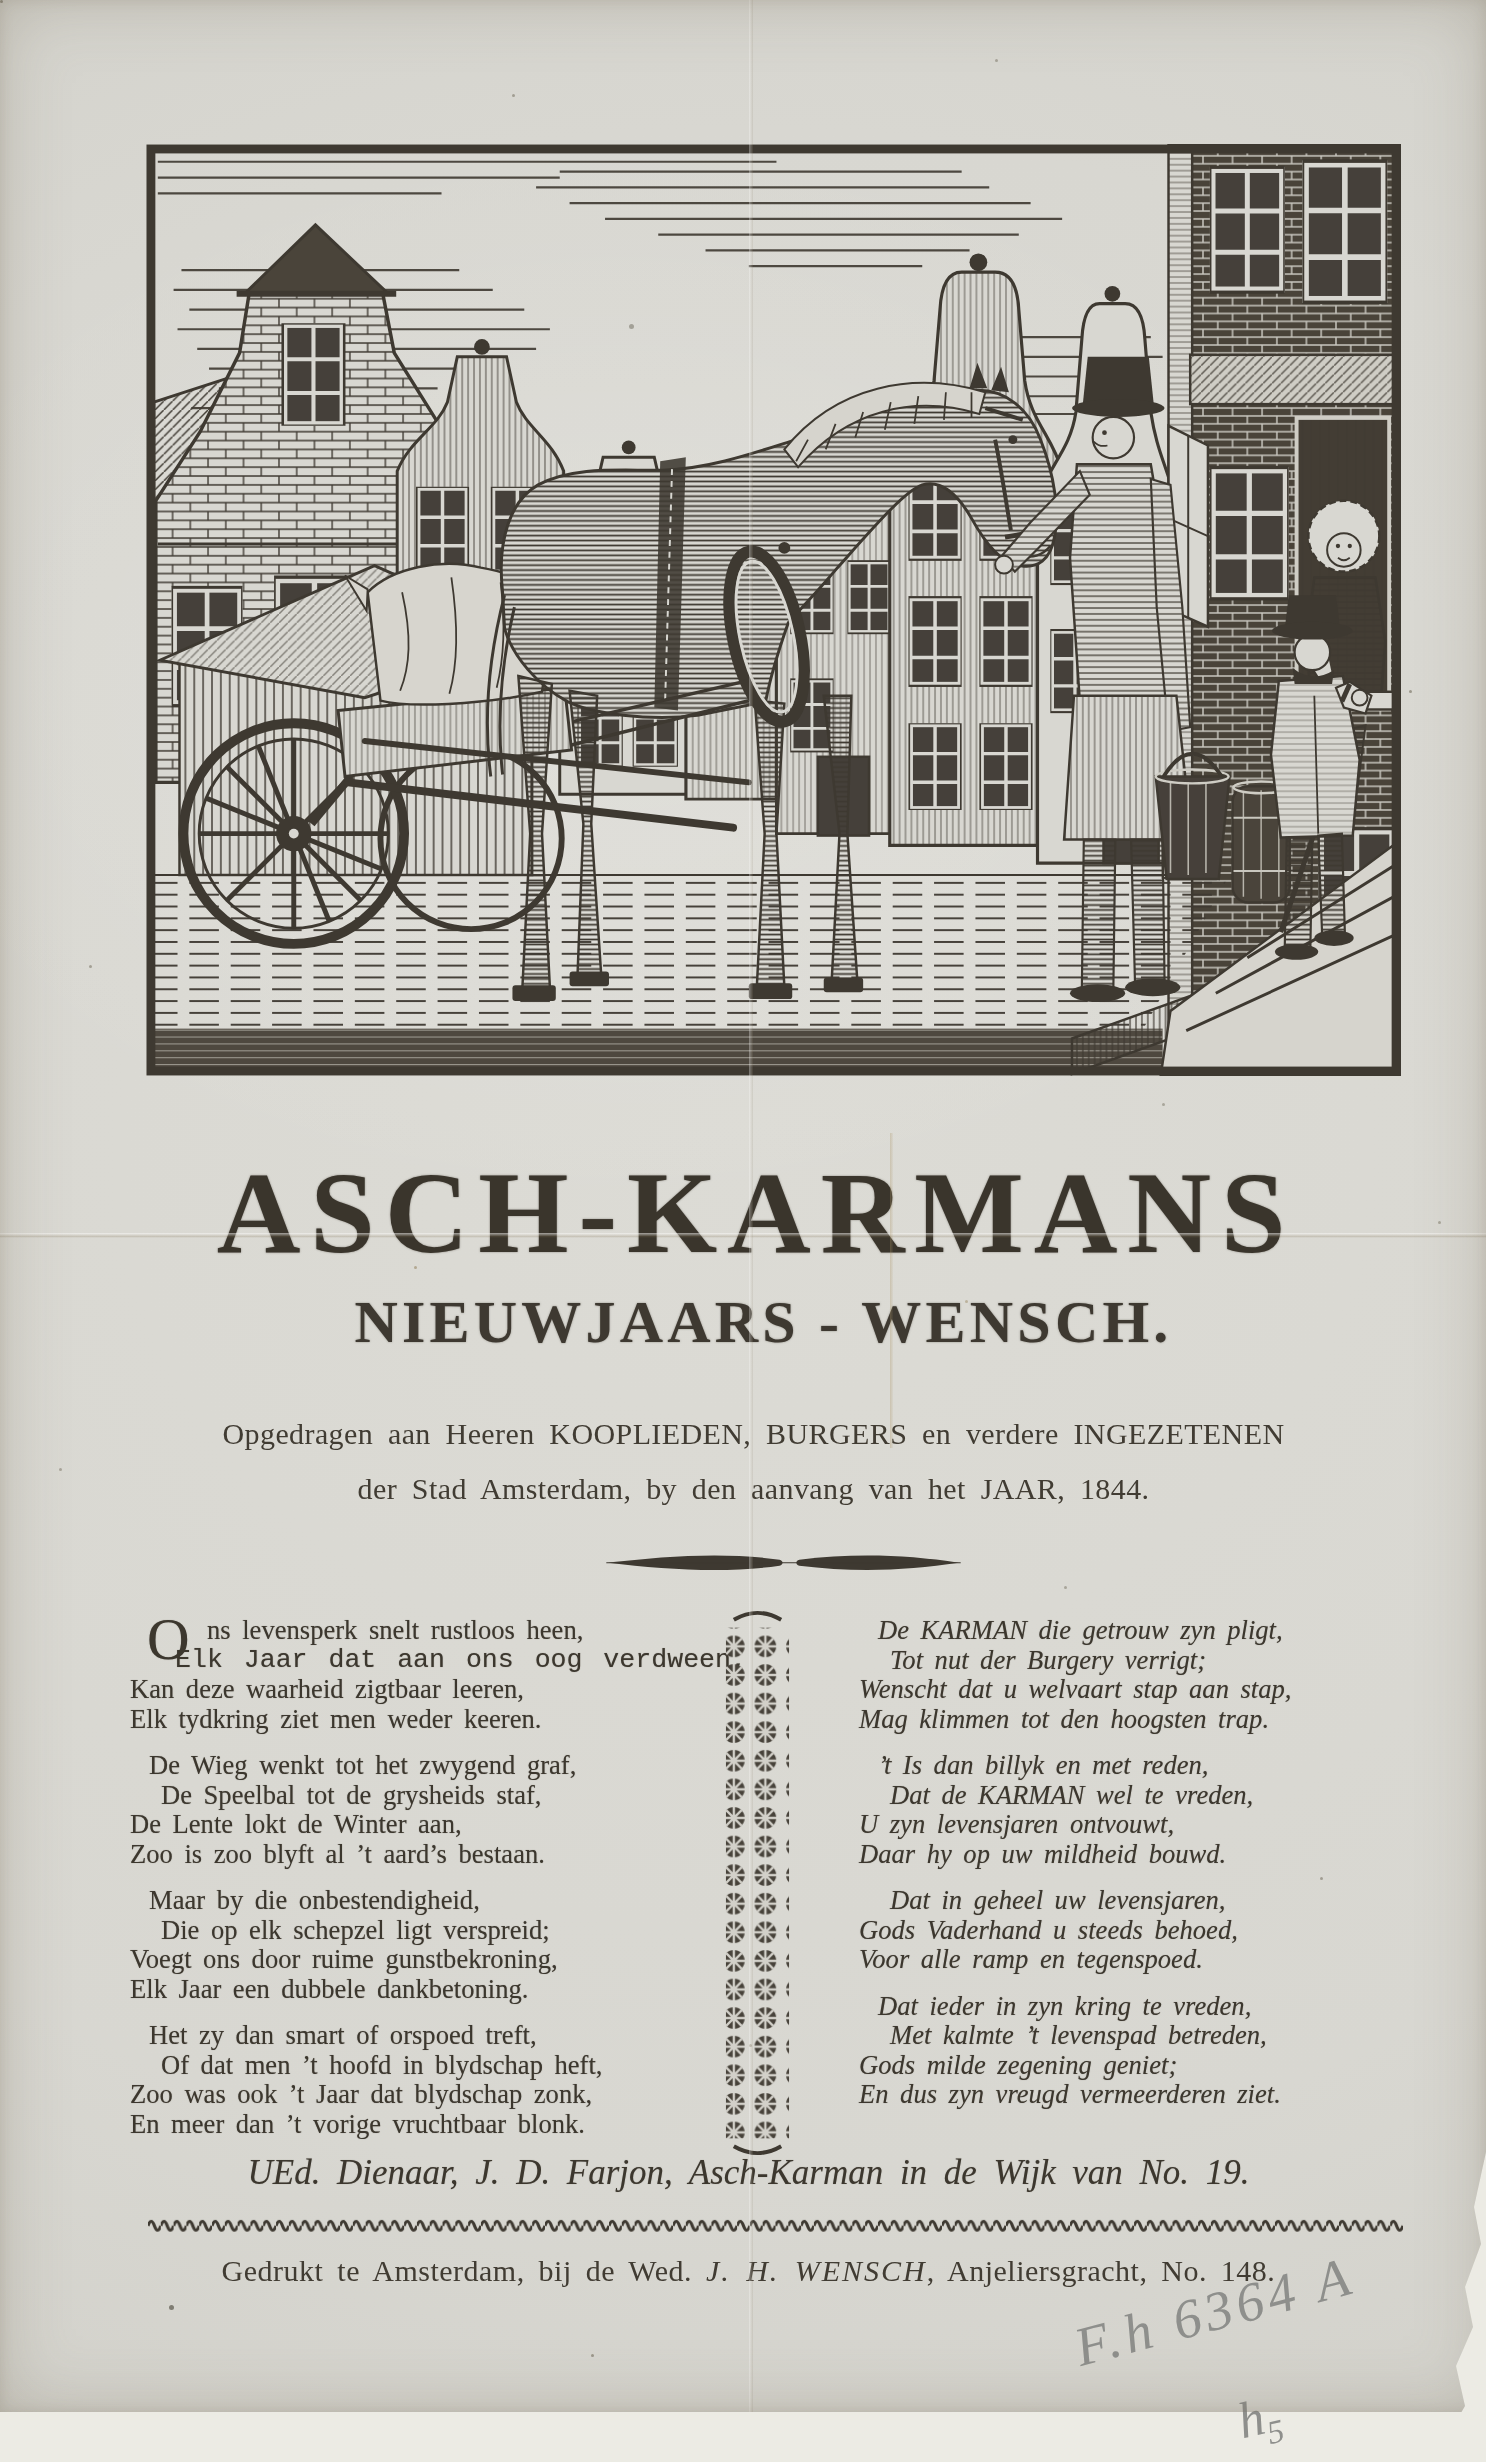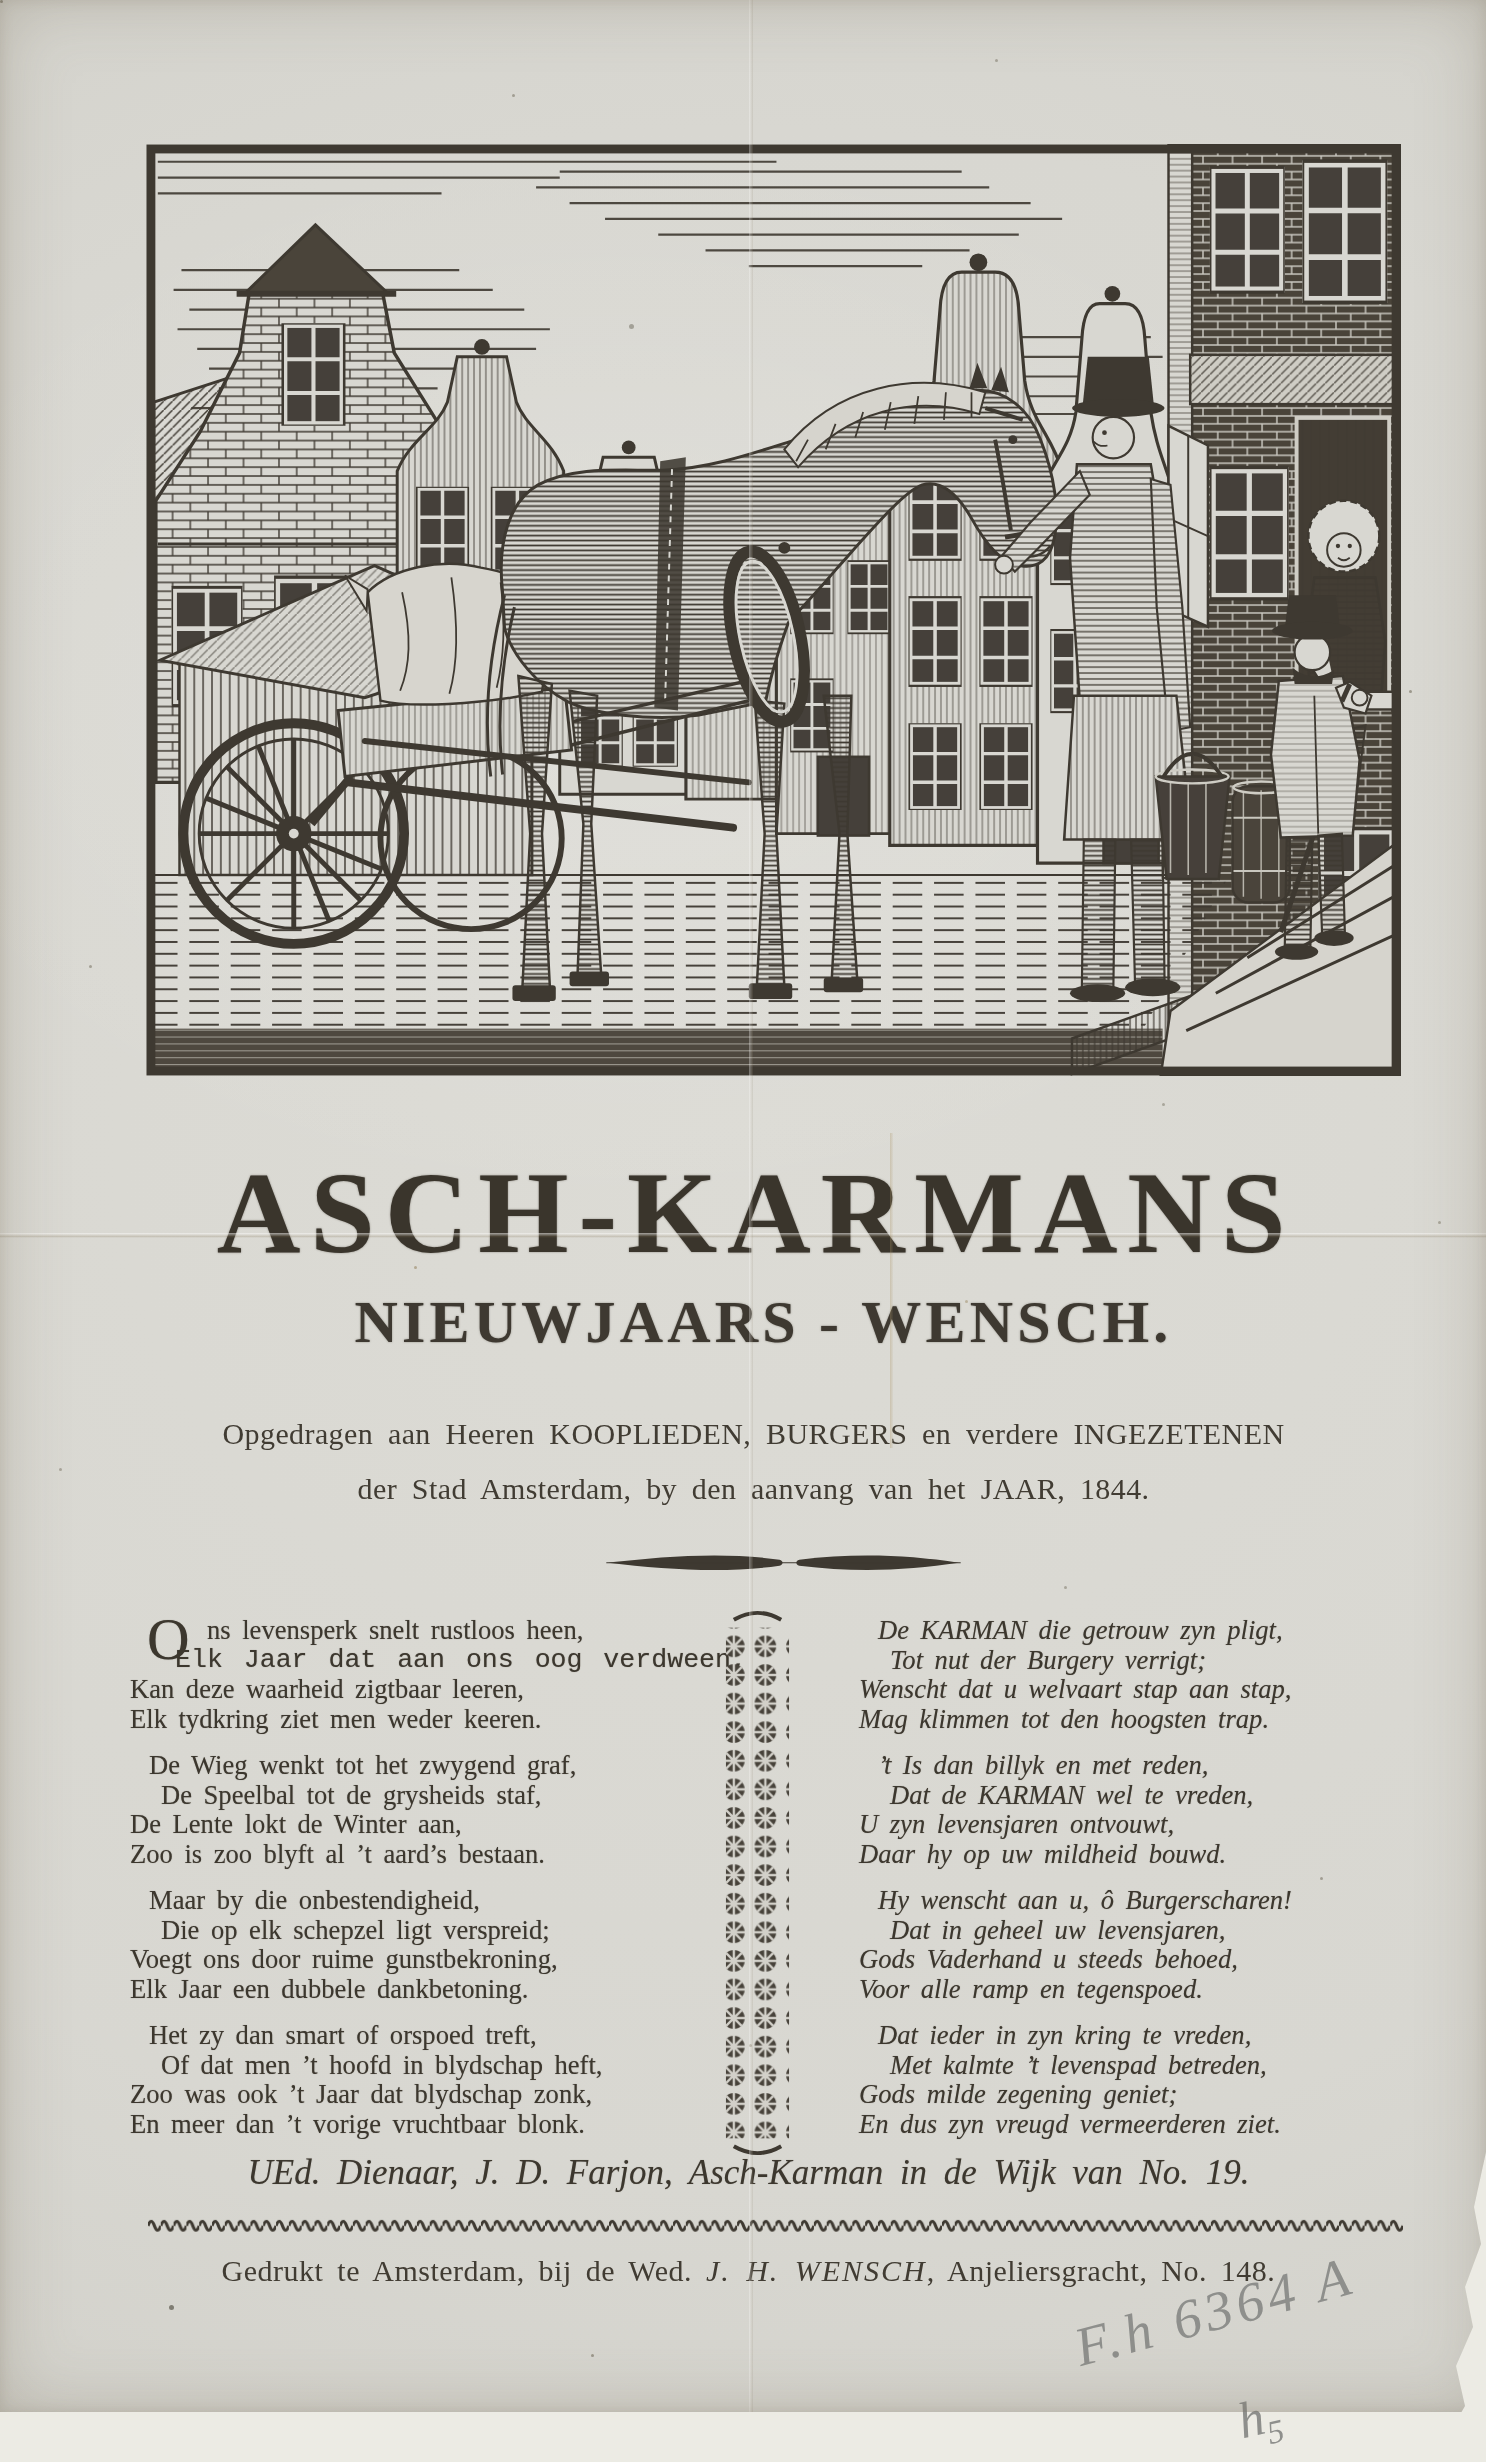--- a/index.html
+++ b/index.html
@@ -465,21 +465,20 @@
       <div class="pline ind-c">Wenscht dat u welvaart stap aan stap,</div>
       <div class="pline ind-c">Mag klimmen tot den hoogsten trap.</div>
     </div>
     <div class="stanza">
       <div class="pline ind-a">’t Is dan billyk en met reden,</div>
       <div class="pline ind-b">Dat de KARMAN wel te vreden,</div>
       <div class="pline ind-c">U zyn levensjaren ontvouwt,</div>
       <div class="pline ind-c">Daar hy op uw mildheid bouwd.</div>
     </div>
     <div class="stanza">
-      <div class="pline ind-a">Hy wenscht aan u, ô Burgerscharen!</div>
       <div class="pline ind-b">Dat in geheel uw levensjaren,</div>
       <div class="pline ind-c">Gods Vaderhand u steeds behoed,</div>
       <div class="pline ind-c">Voor alle ramp en tegenspoed.</div>
     </div>
     <div class="stanza">
       <div class="pline ind-a">Dat ieder in zyn kring te vreden,</div>
       <div class="pline ind-b">Met kalmte ’t levenspad betreden,</div>
       <div class="pline ind-c">Gods milde zegening geniet;</div>
       <div class="pline ind-c">En dus zyn vreugd vermeerderen ziet.</div>
     </div>

